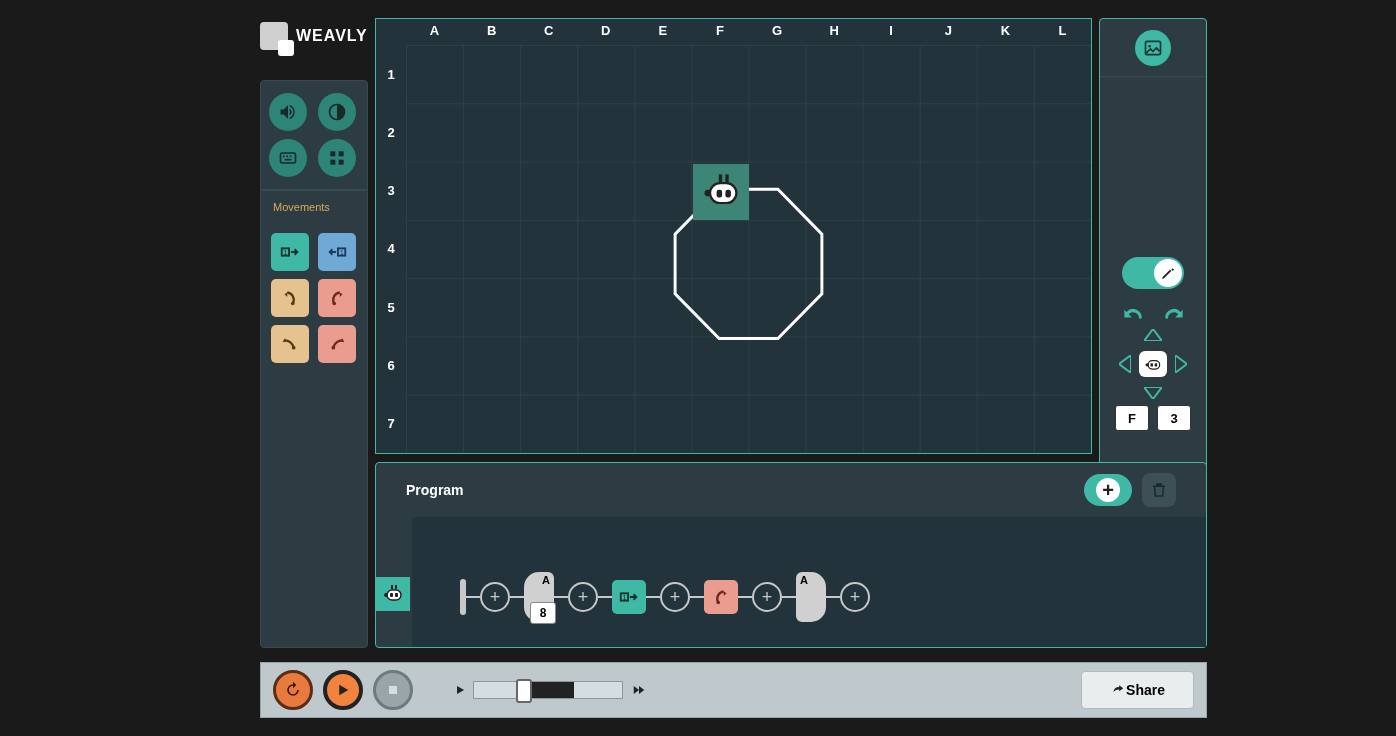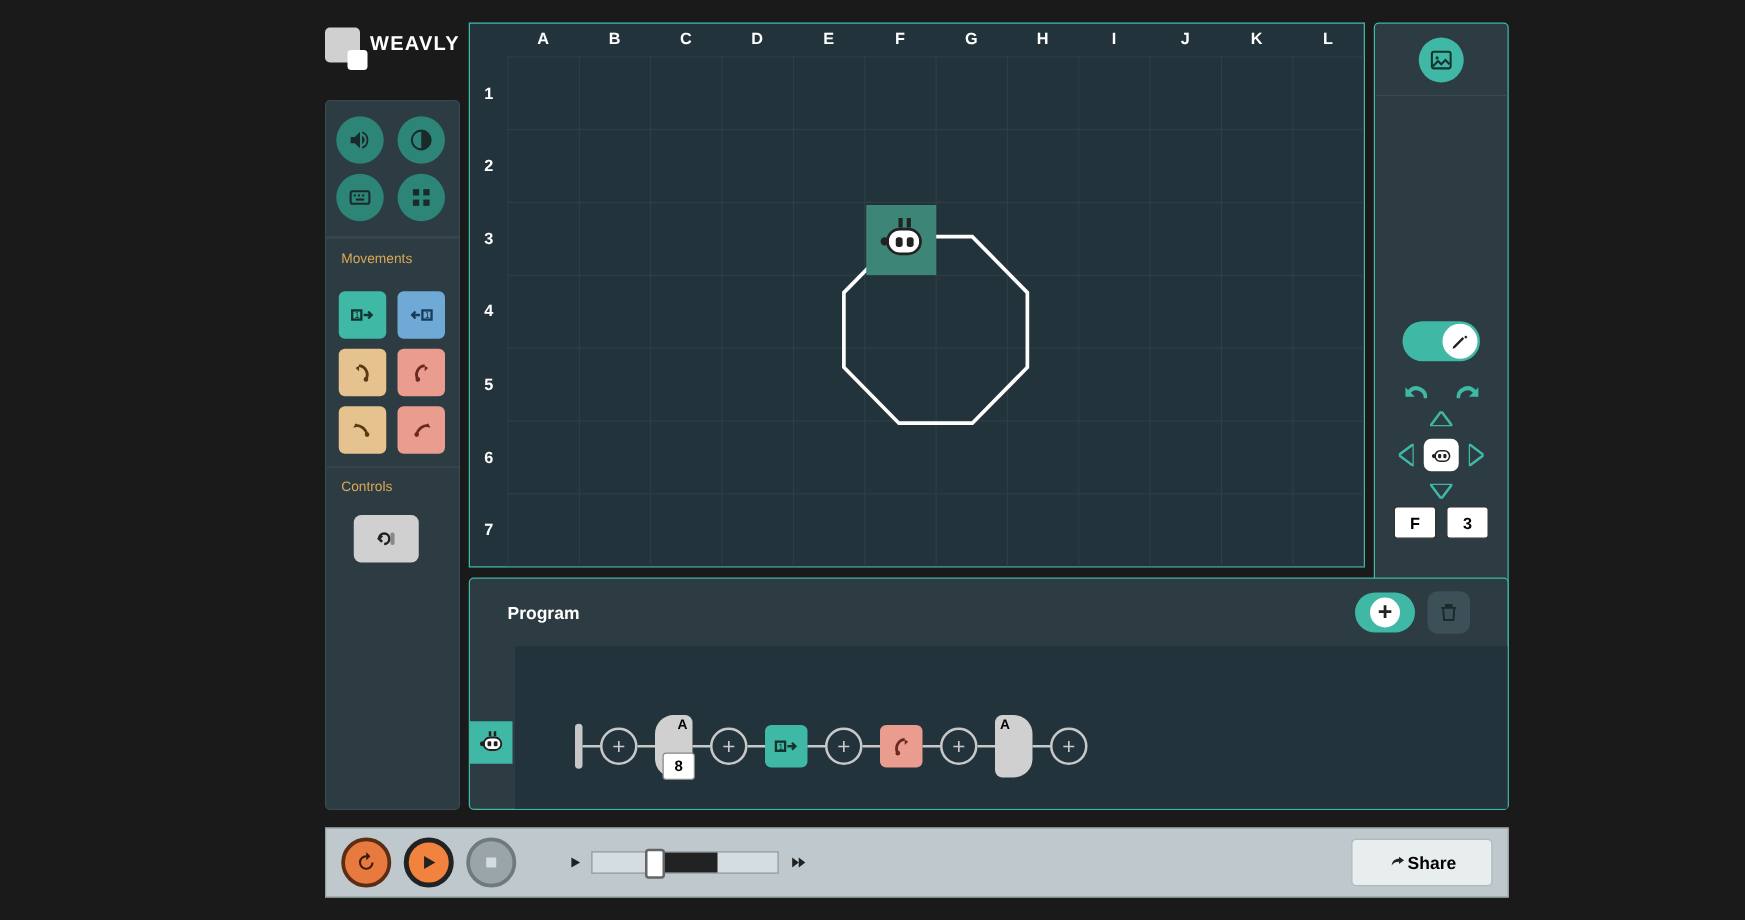--- a/index.html
+++ b/index.html
@@ -175,30 +175,20 @@
       </div>
       <div class="action-tile tile-salmon">
         <svg viewBox="0 0 24 24">
             <path d="M8 16a10 10 0 0110-8" fill="none" stroke="#6a2a20" stroke-width="2.5"></path>
             <path d="M20 10l-2-4-3 3z" fill="#6a2a20"></path>
             <circle cx="8" cy="16" r="2" fill="#6a2a20"></circle>
           </svg>
       </div>
     </div>
 
-    <div class="sidebar-section controls-section">
-      <span class="sidebar-subheading">Controls</span>
-      <div class="control-tile">
-        <svg viewBox="0 0 24 24" width="26" height="20">
-            <path d="M5 12a5 5 0 115 5" fill="none" stroke="#222" stroke-width="2.5"></path>
-            <path d="M8 15l-3-3 3-3" fill="none" stroke="#222" stroke-width="2.5"></path>
-            <rect x="16" y="6" width="4" height="12" rx="2" fill="#888"></rect>
-          </svg>
-      </div>
-    </div>
   </div>
 
   <div class="canvas-wrap">
     <div class="col-headers">
       <div class="col-header">A</div>
       <div class="col-header">B</div>
       <div class="col-header">C</div>
       <div class="col-header">D</div>
       <div class="col-header">E</div>
       <div class="col-header">F</div>

